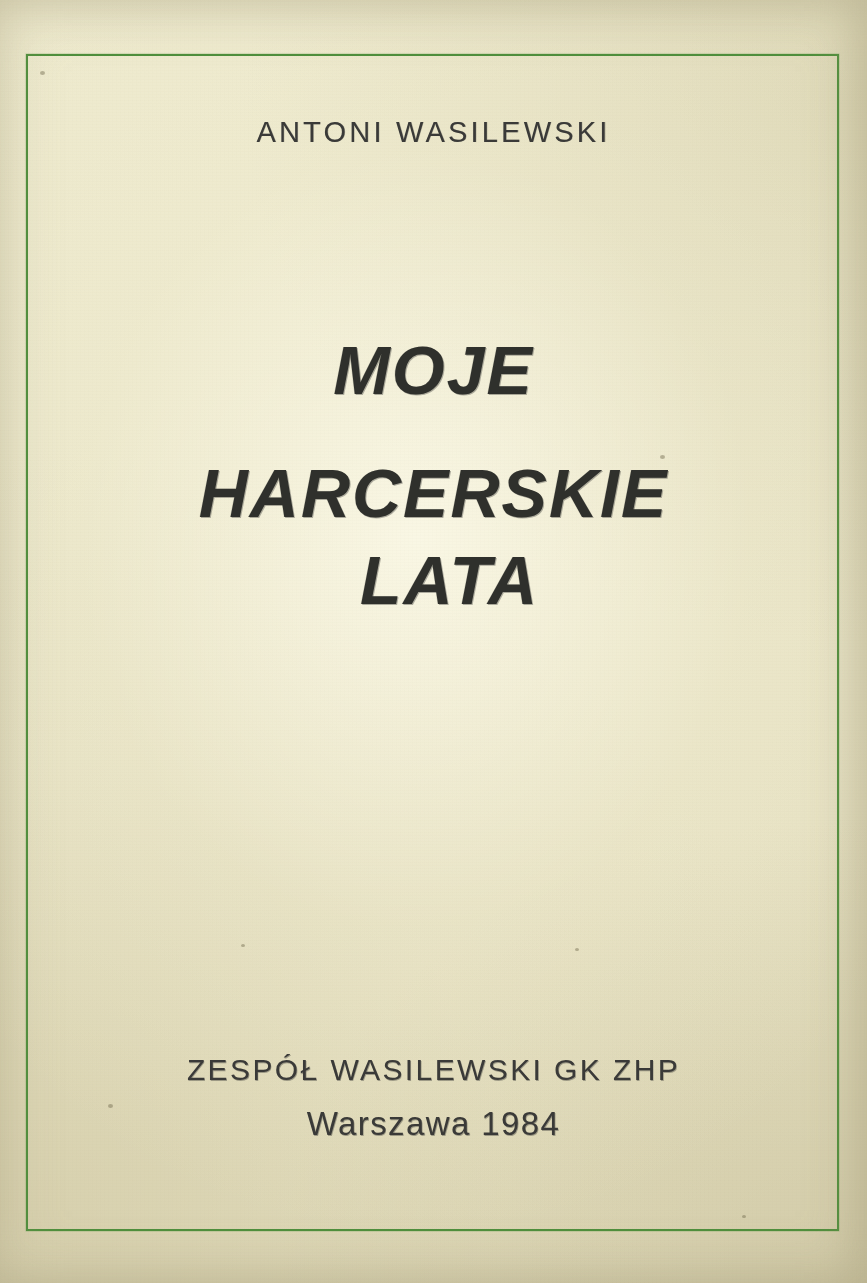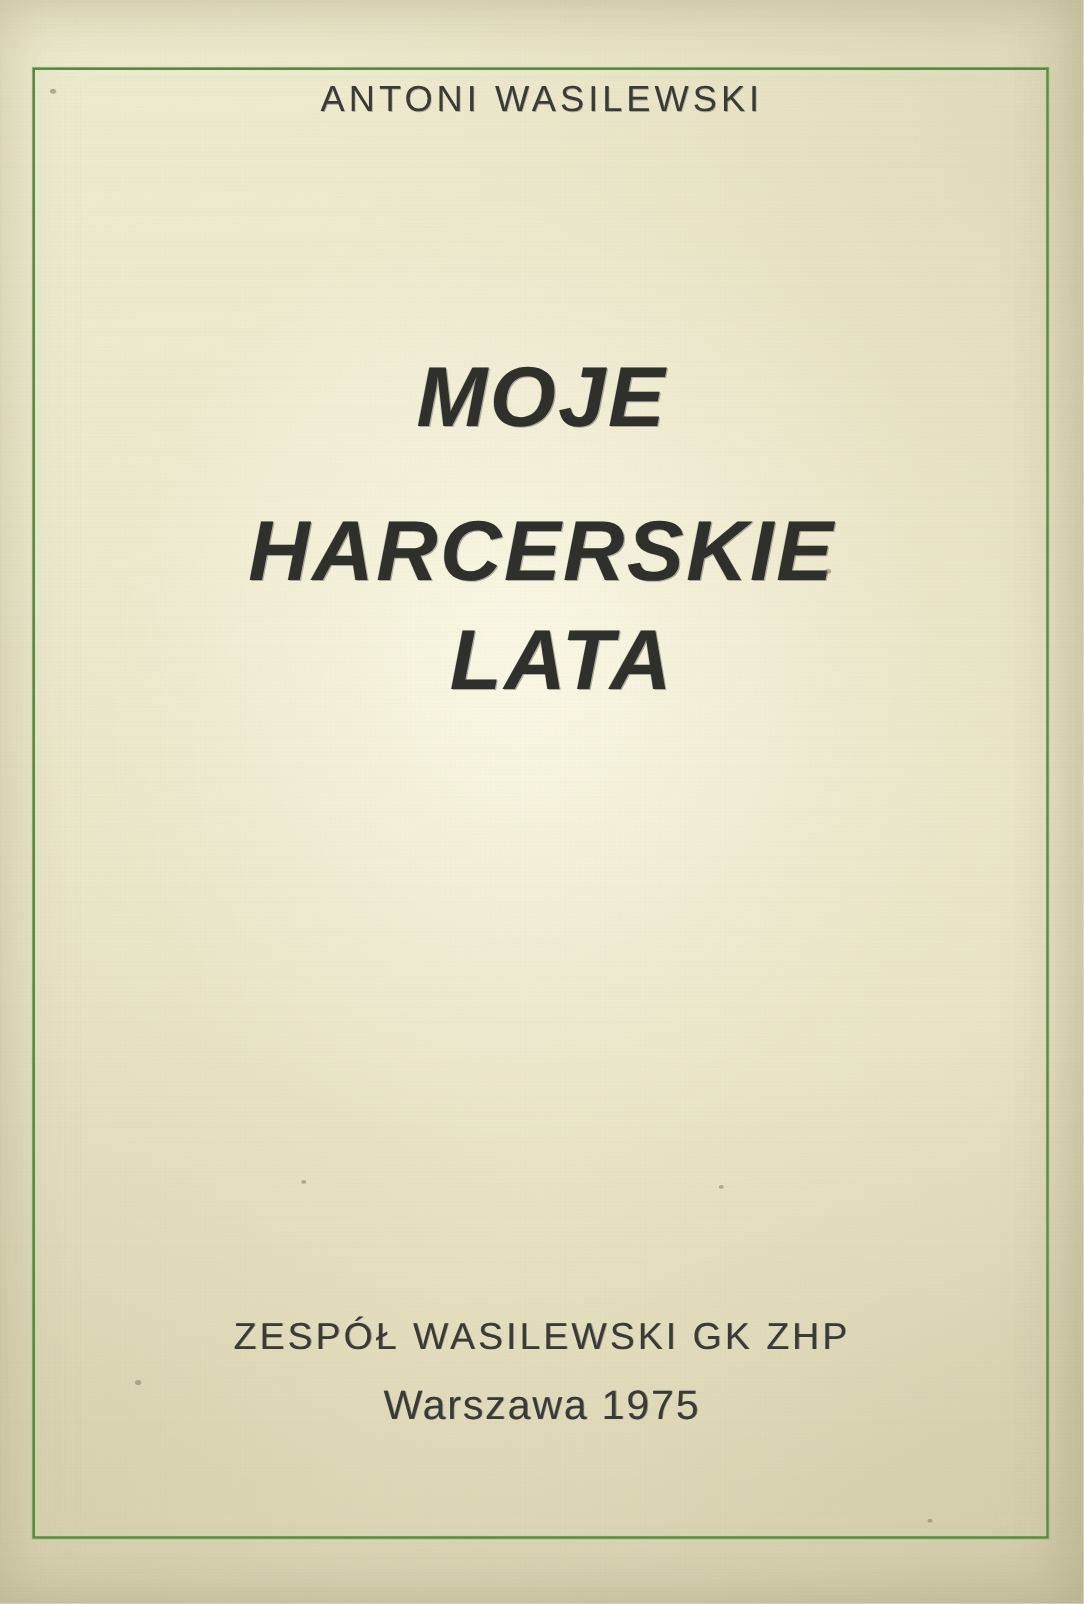--- a/index.html
+++ b/index.html
@@ -50,21 +50,21 @@
     pointer-events: none;
   }
   .content {
     position: absolute;
     inset: 0;
     display: flex;
     flex-direction: column;
     align-items: center;
   }
   .author {
-    margin-top: 64px;
+    margin-top: 116px;
     font-size: 29px;
     letter-spacing: 3.2px;
     color: #3a3a38;
     font-weight: 400;
     text-align: center;
     text-shadow: 0.6px 0.4px 0 rgba(60,60,58,0.35);
   }
   .title-block {
     margin-top: 178px;
     text-align: center;
@@ -130,21 +130,21 @@
     <div class="author">ANTONI WASILEWSKI</div>
 
     <div class="title-block">
       <div class="title-line l1">MOJE</div>
       <div class="title-line l2">HARCERSKIE</div>
       <div class="title-line l3">LATA</div>
     </div>
 
     <div class="publisher-block">
       <div class="publisher">ZESPÓŁ WASILEWSKI GK ZHP</div>
-      <div class="place-year">Warszawa 1975</div>
+      <div class="place-year">Warszawa 1984</div>
     </div>
 
   </div>
 
   <div class="speck" style="left:40px; top:71px; width:5px; height:4px;"></div>
   <div class="speck" style="left:660px; top:455px; width:5px; height:4px;"></div>
   <div class="speck" style="left:241px; top:944px; width:4px; height:3px;"></div>
   <div class="speck" style="left:575px; top:948px; width:4px; height:3px;"></div>
   <div class="speck" style="left:108px; top:1104px; width:5px; height:4px;"></div>
   <div class="speck" style="left:742px; top:1215px; width:4px; height:3px;"></div>

